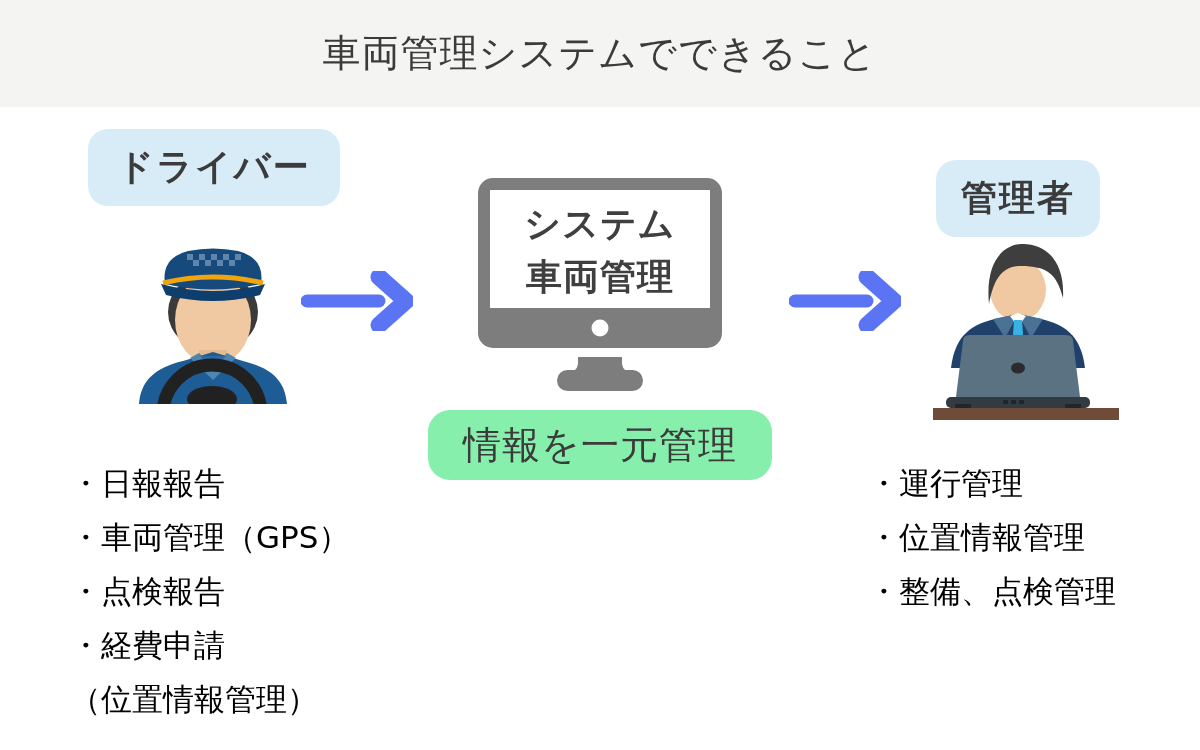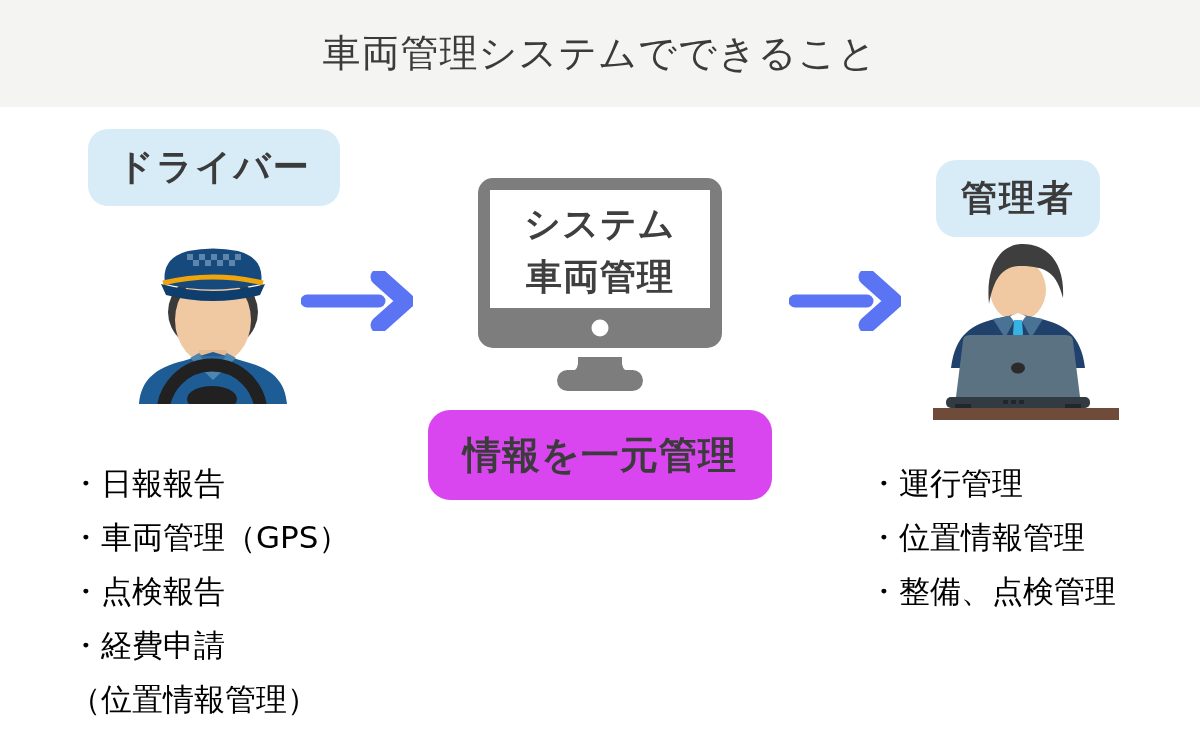--- a/index.html
+++ b/index.html
@@ -15,24 +15,24 @@
     font-size:38px; font-weight:normal; color:#3b3b3b; letter-spacing:1px;
   }
   .pill {
     position:absolute; background:#d8ecf8; border-radius:20px;
     display:flex; align-items:center; justify-content:center;
     font-weight:bold; color:#3b3b3b;
   }
   .pill-driver { left:88px; top:129px; width:252px; height:77px; font-size:36px; letter-spacing:2px; }
   .pill-manager { left:936px; top:129px; width:164px; height:77px; font-size:36px; letter-spacing:2px;margin-top:31px; }
   .badge {
-    position:absolute; left:428px; top:410px; width:344px; height:90px;
-    background:#d946ef; border-radius:22px;
+    position:absolute; left:428px; top:410px; width:344px; height:70px;
+    background:#86efac; border-radius:22px;
     display:flex; align-items:center; justify-content:center;
-    font-size:38px; font-weight:bold; color:#3b3b3b; letter-spacing:1px;
+    font-size:38px; font-weight:normal; color:#3b3b3b; letter-spacing:1px;
   }
   .illus { position:absolute; }
   .illus-driver { left:133px; top:238px; }
   .illus-monitor { left:478px; top:178px; }
   .illus-manager { left:933px; top:238px; }
   .arrow { position:absolute; }
   .arrow-1 { left:301px; top:271px; }
   .arrow-2 { left:789px; top:271px; }
   .screen-text {
     position:absolute; left:490px; top:197px; width:220px;

